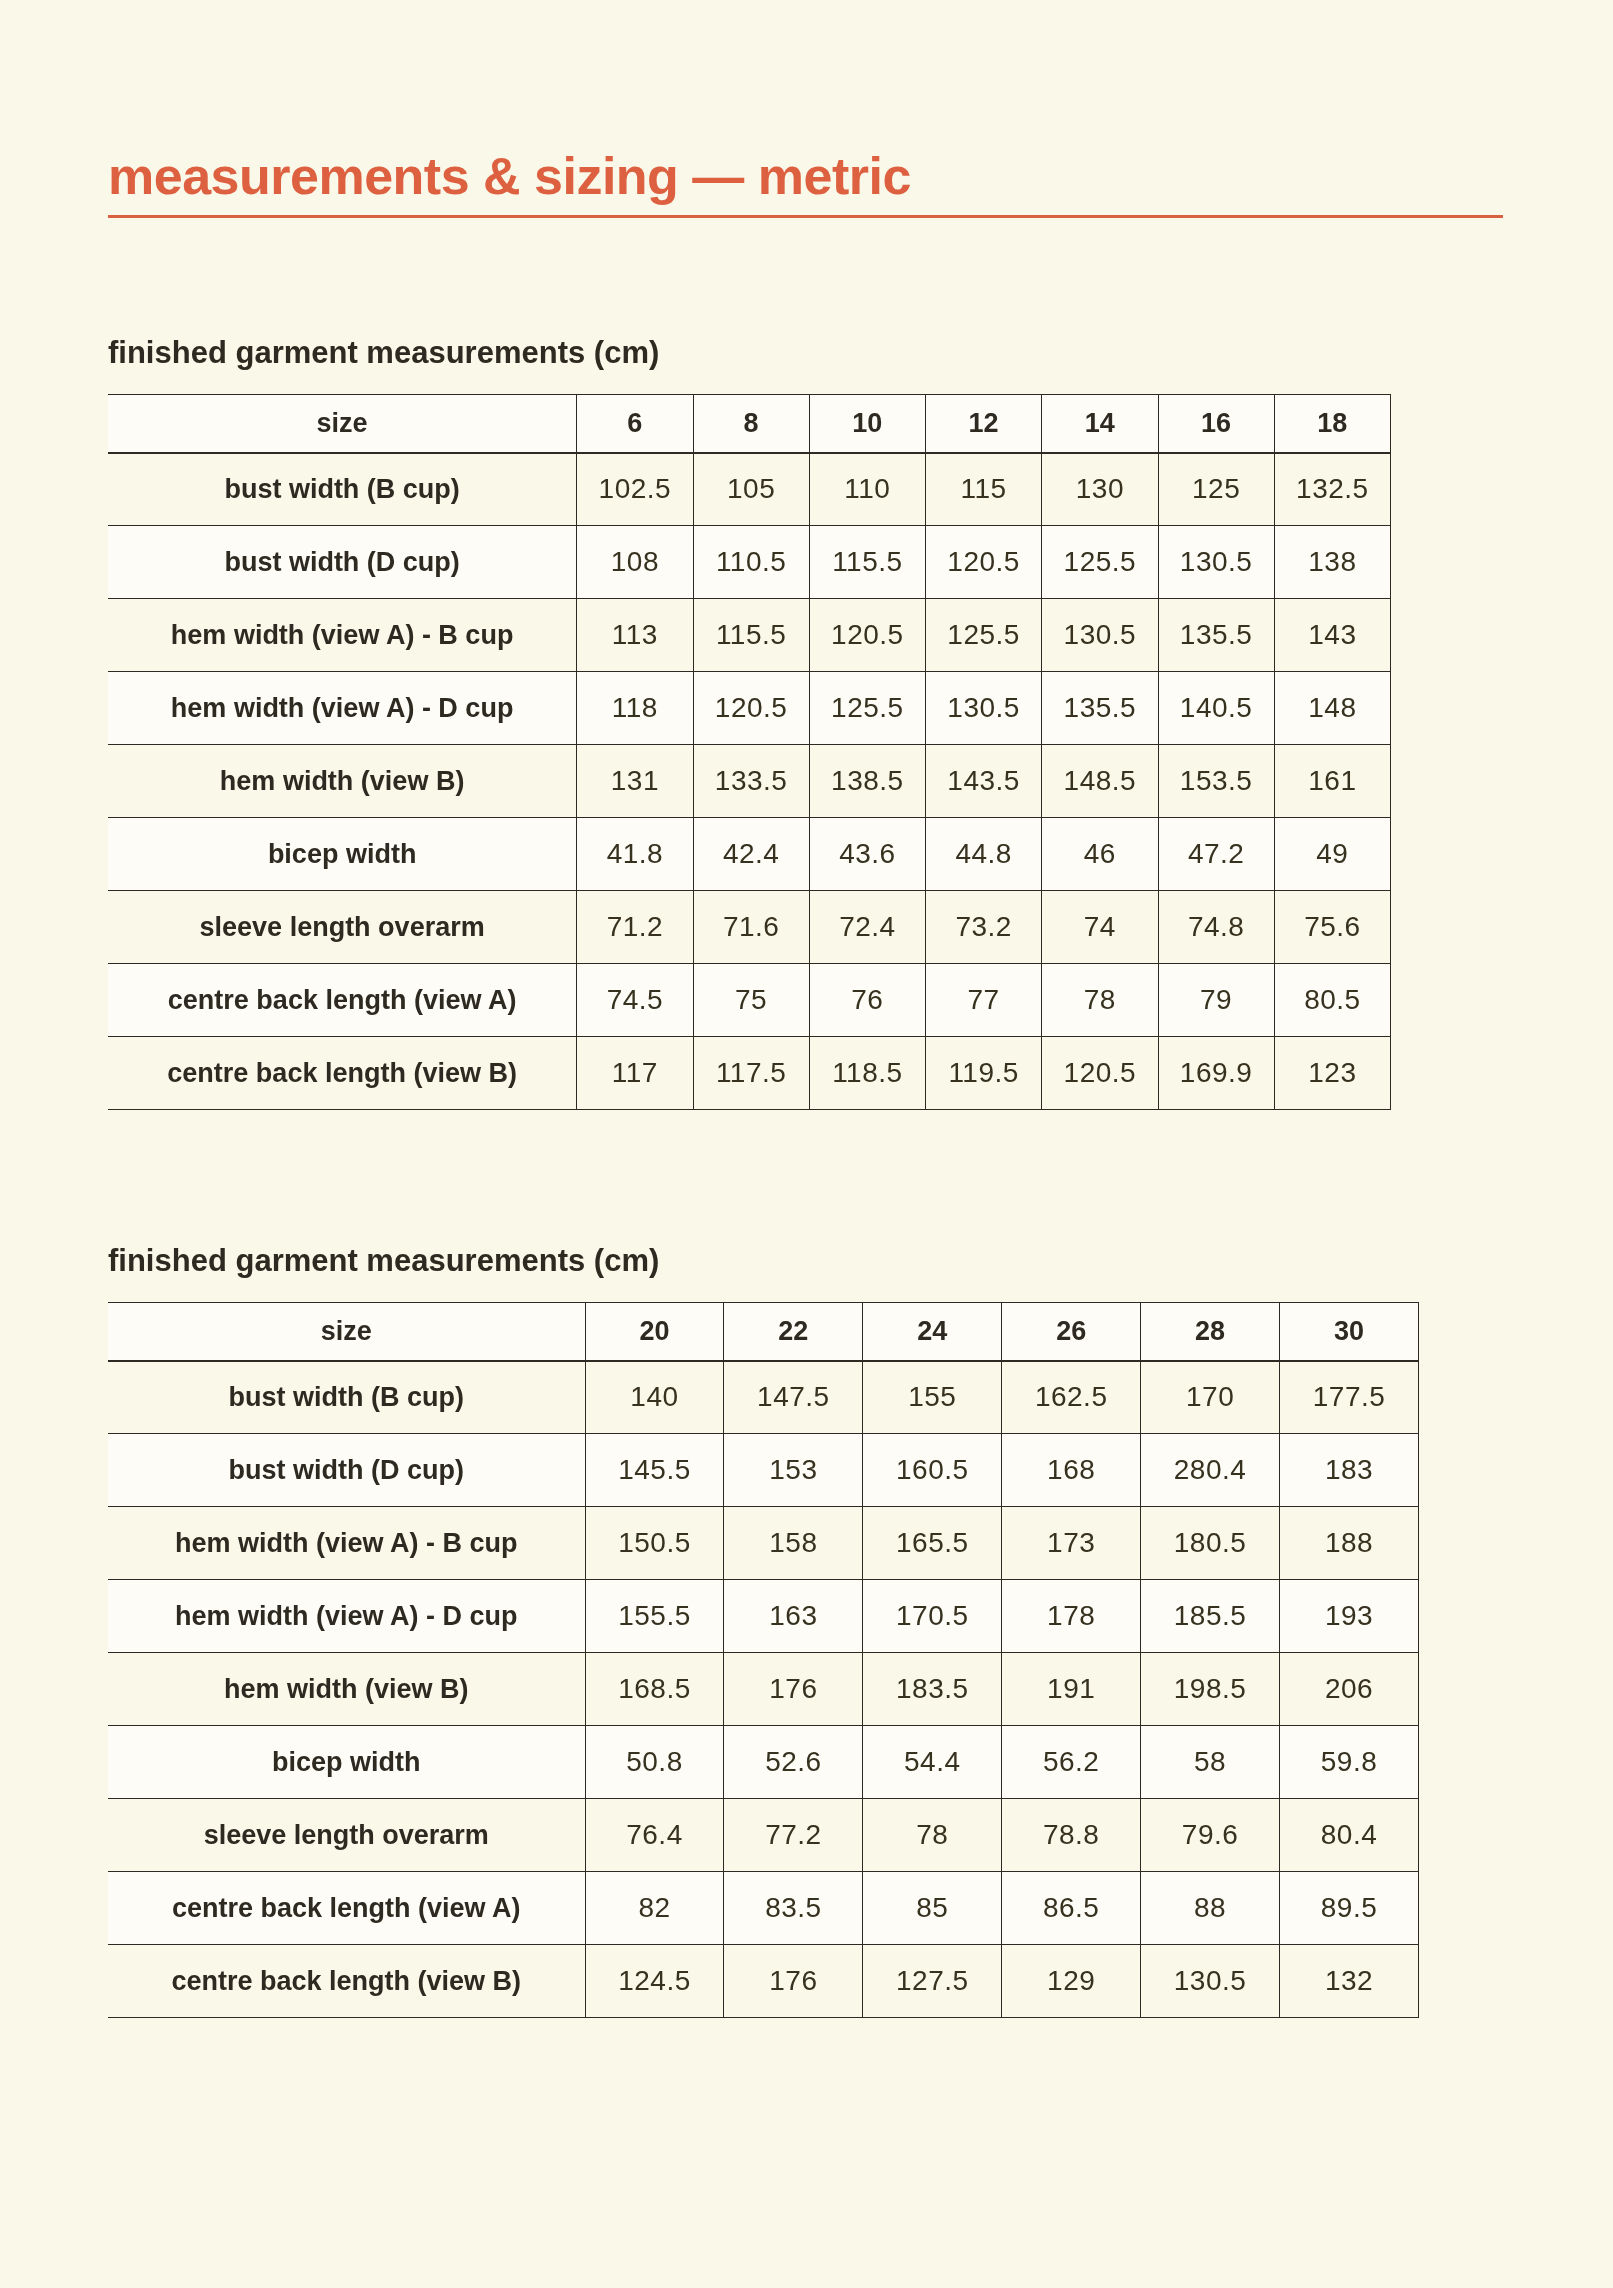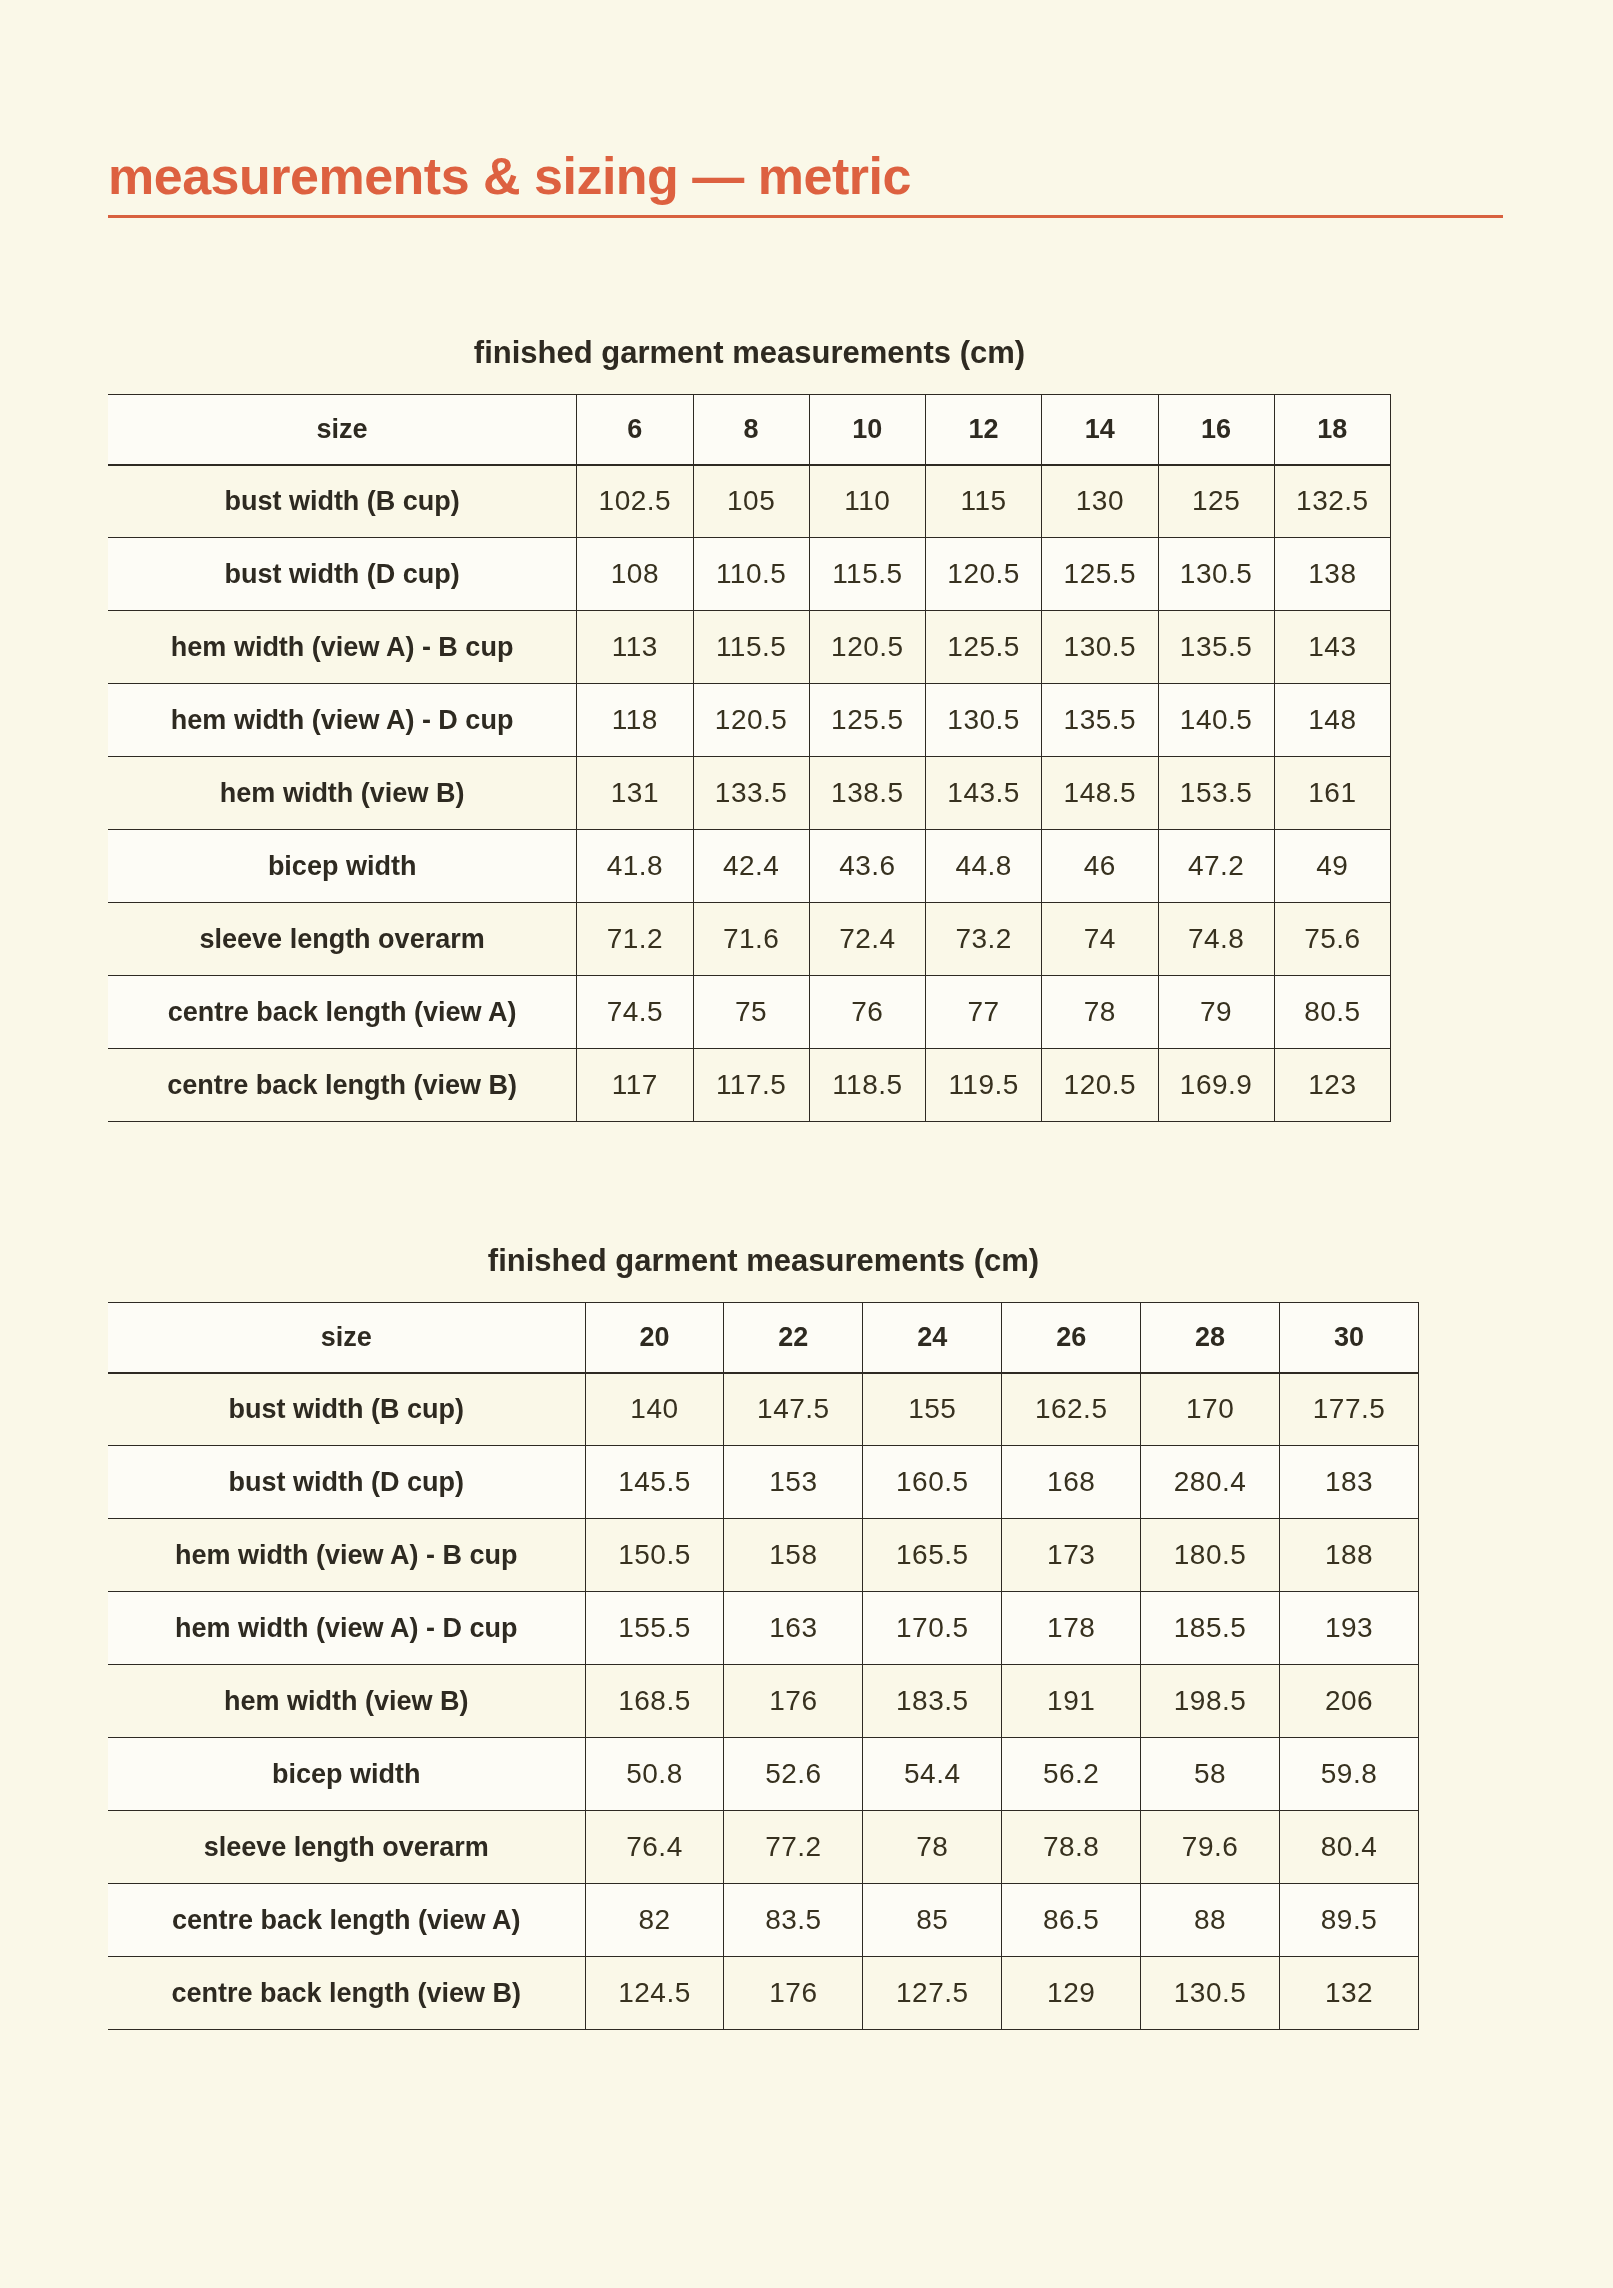--- a/index.html
+++ b/index.html
@@ -26,42 +26,42 @@
     left: 108px;
     top: 215px;
     width: 1395px;
     height: 2.8px;
     background: #d8613f;
   }
   .tbl-section { position: absolute; left: 108px; }
   .tbl-section.first  { top: 334px;  width: 1283px; }
   .tbl-section.second { top: 1242px; width: 1311px; }
   .tbl-title {
-    text-align: center;
+    text-align: left;
     font-size: 31px;
     font-weight: bold;
     color: #2e2a21;
     line-height: 37px;
     margin-bottom: 23px;
   }
   table {
     width: 100%;
     border-collapse: collapse;
     table-layout: fixed;
   }
   th, td {
     height: 73px;
     text-align: center;
     vertical-align: middle;
     border-top: 1.8px solid #2e2a23;
   }
   th + th, td + td { border-left: 1.8px solid #2e2a23; }
   th:last-child, td:last-child { border-right: 1.8px solid #2e2a23; }
   thead th {
-    height: 70px;
+    height: 58px;
     background: #fdfcf6;
     border-bottom: 2.8px solid #2e2a23;
     font-size: 27px;
     font-weight: bold;
   }
   tbody tr:last-child td { border-bottom: 1.8px solid #2e2a23; }
   tbody tr:nth-child(even) { background: #fdfcf6; }
   tbody tr:nth-child(odd)  { background: transparent; }
   td.row-label { font-weight: bold; font-size: 27px; }
   td.val { font-size: 28px; font-weight: normal; color: #37311f; letter-spacing: 0.5px; }

